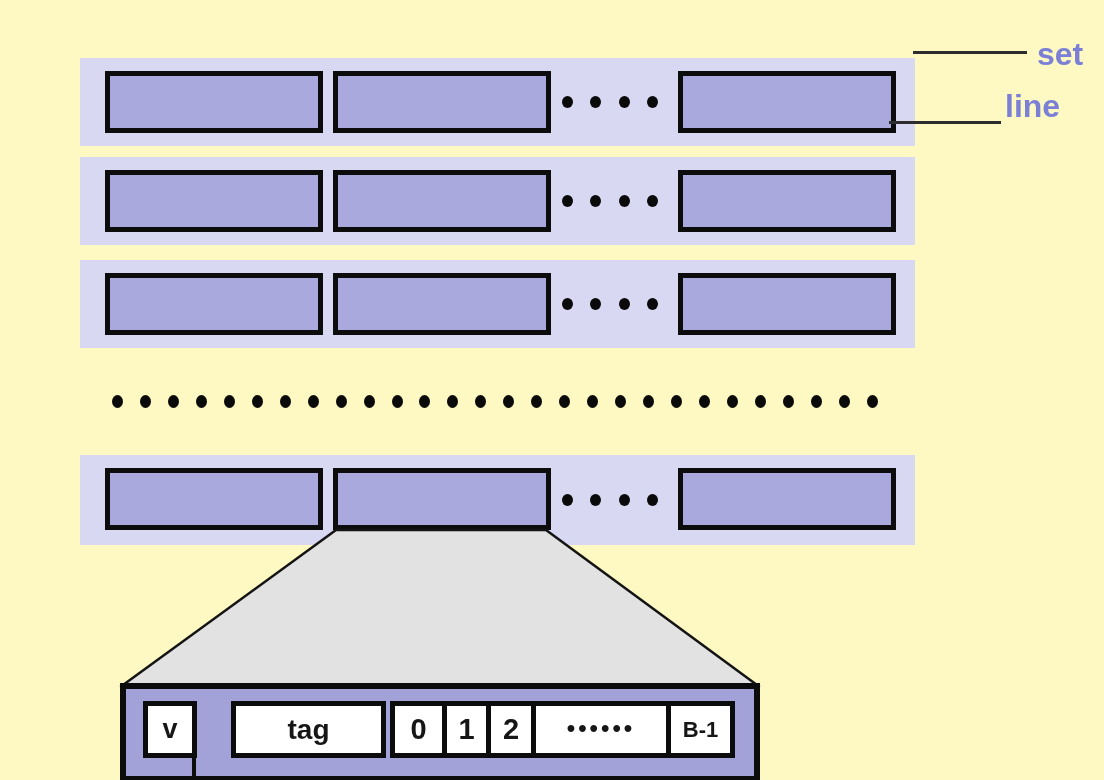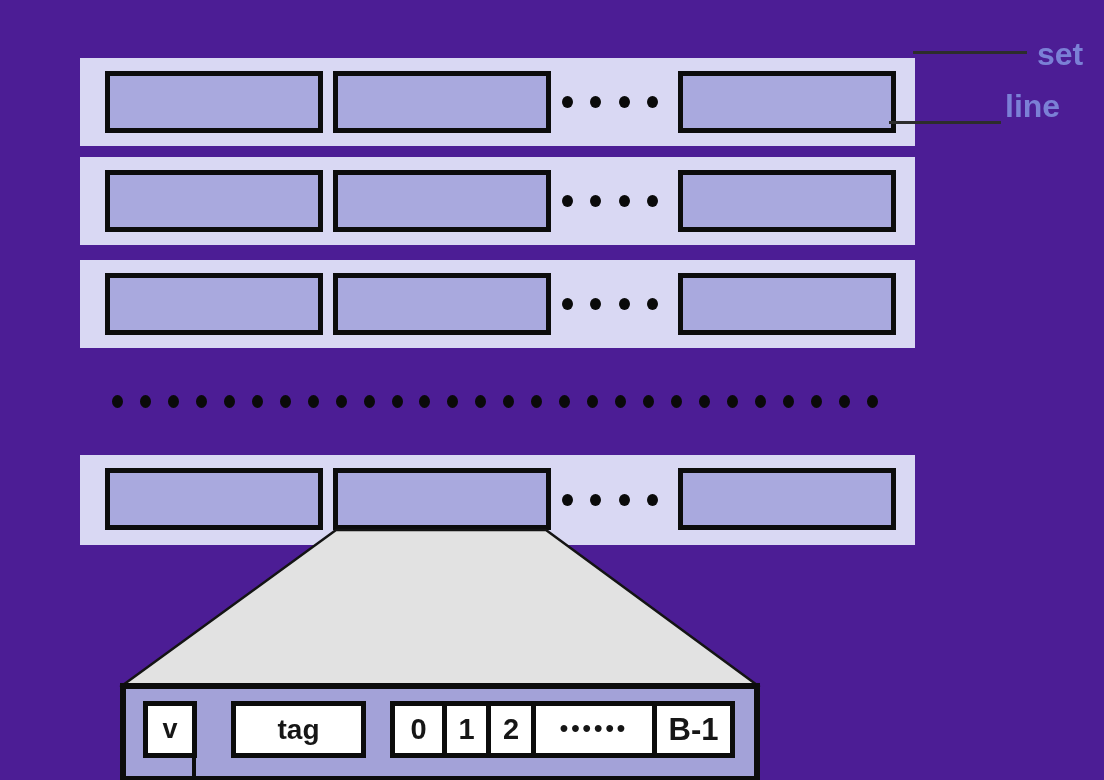--- a/index.html
+++ b/index.html
@@ -1,20 +1,20 @@
 <!DOCTYPE html>
 <html style="--band-color: #d9d8f3; --line-fill: #a9a9de; --detail-fill: #a3a2d8; --label-color: #7b80d6;"><head>
 <meta charset="utf-8">
 <style>
   html,body { margin:0; padding:0; }
   #canvas {
     position: relative;
     width: 1104px;
     height: 780px;
-    background: #4c1d95;
+    background: #fef9c3;
     overflow: hidden;
     font-family: "Liberation Sans", "DejaVu Sans", sans-serif;
     text-decoration: underline;
   }
 
   
   .set-row {
     position: absolute;
     left: 80px;
     width: 835px;
@@ -116,21 +116,21 @@
     box-sizing: border-box;
     background: #ffffff;
     border: 5px solid #0c0c0c;
     display: flex;
     align-items: center;
     justify-content: center;
     font-weight: 700;
     color: #161616;
   }
   .valid-cell { left: 17px;  width: 54px;  font-size: 27px; }
-  .tag-cell   { left: 105px; width: 135px; font-size: 28px; }
+  .tag-cell   { left: 105px; width: 155px; font-size: 28px; }
   .block-strip {
     position: absolute;
     left: 264px;
     top: 12px;
     width: 345px;
     height: 57px;
     box-sizing: border-box;
     border: 5px solid #0c0c0c;
     background: #ffffff;
     display: flex;
@@ -143,21 +143,21 @@
     font-weight: 700;
     font-size: 29px;
     color: #161616;
     flex: 0 0 auto;
   }
   .block-cell + .block-cell { border-left: 5px solid #0c0c0c; }
   .block-cell.b0 { width: 47px; }
   .block-cell.b1 { width: 44px; }
   .block-cell.b2 { width: 45px; }
   .block-cell.be { flex: 1 1 auto; font-size: 24px; letter-spacing: 3px; padding-bottom: 4px; }
-  .block-cell.bl { width: 78px; font-size: 31px; }
+  .block-cell.bl { width: 64px; font-size: 22px; }
   .valid-tail {
     position: absolute;
     left: 66px;
     top: 67px;
     width: 4px;
     height: 26px;
     background: #0c0c0c;
   }
 </style>
 </head>

